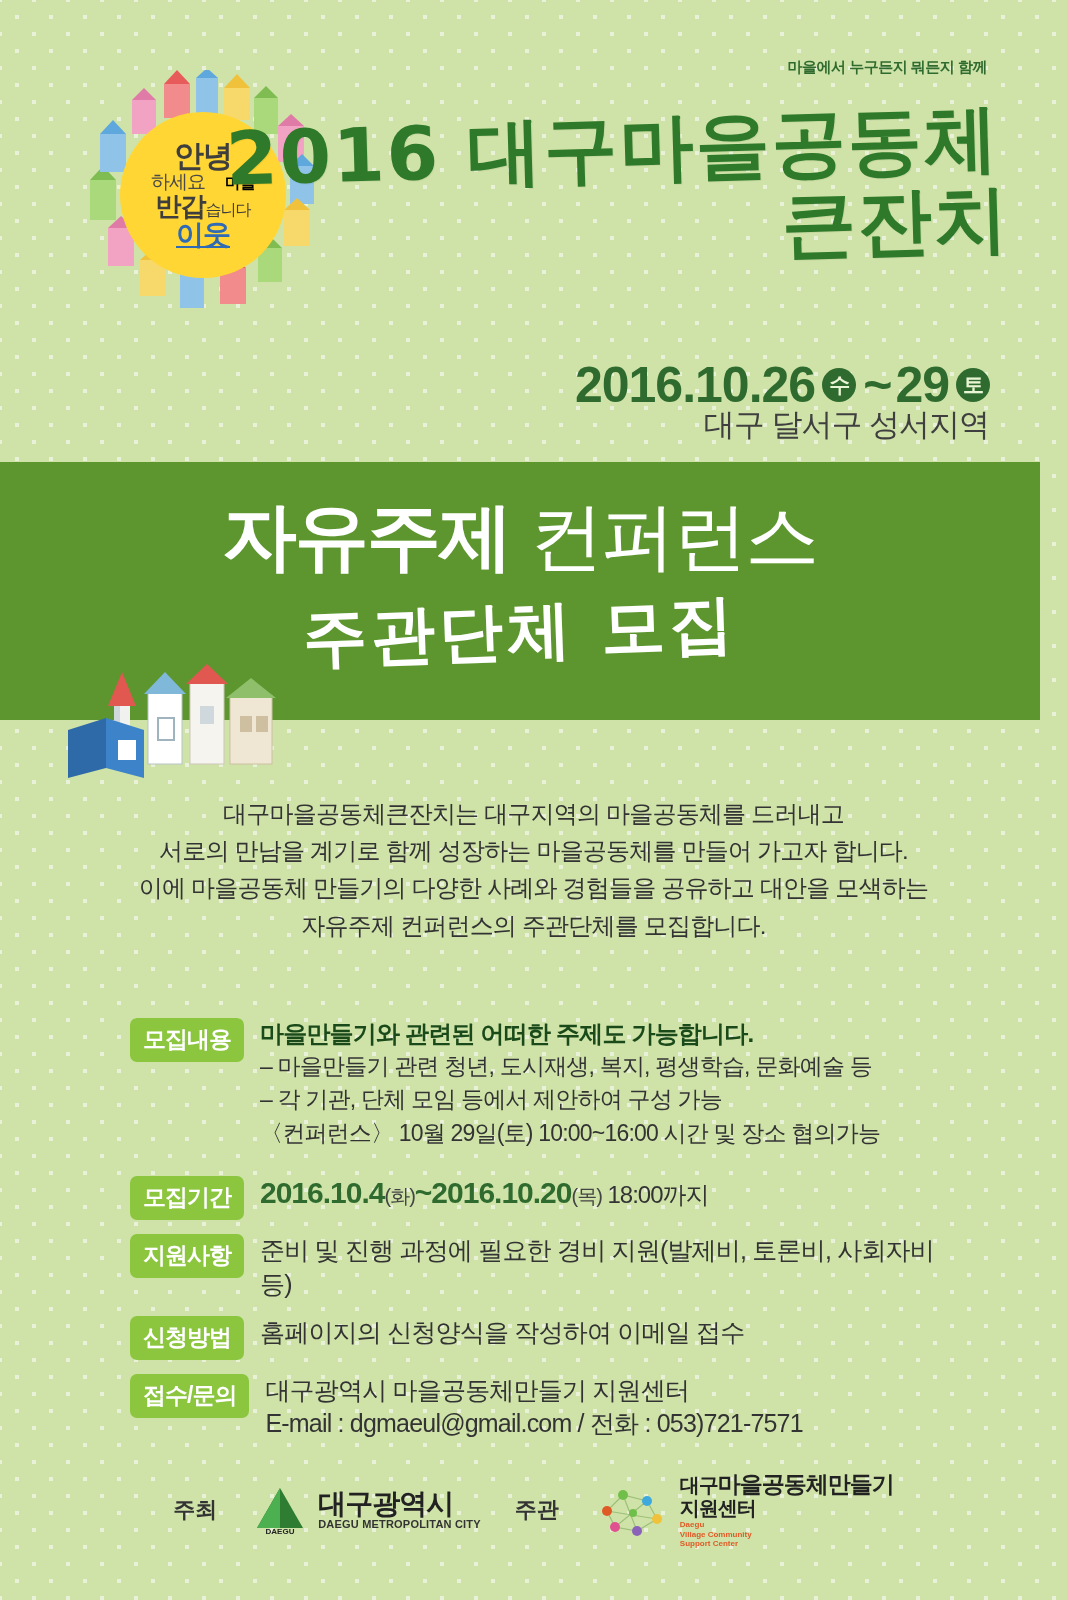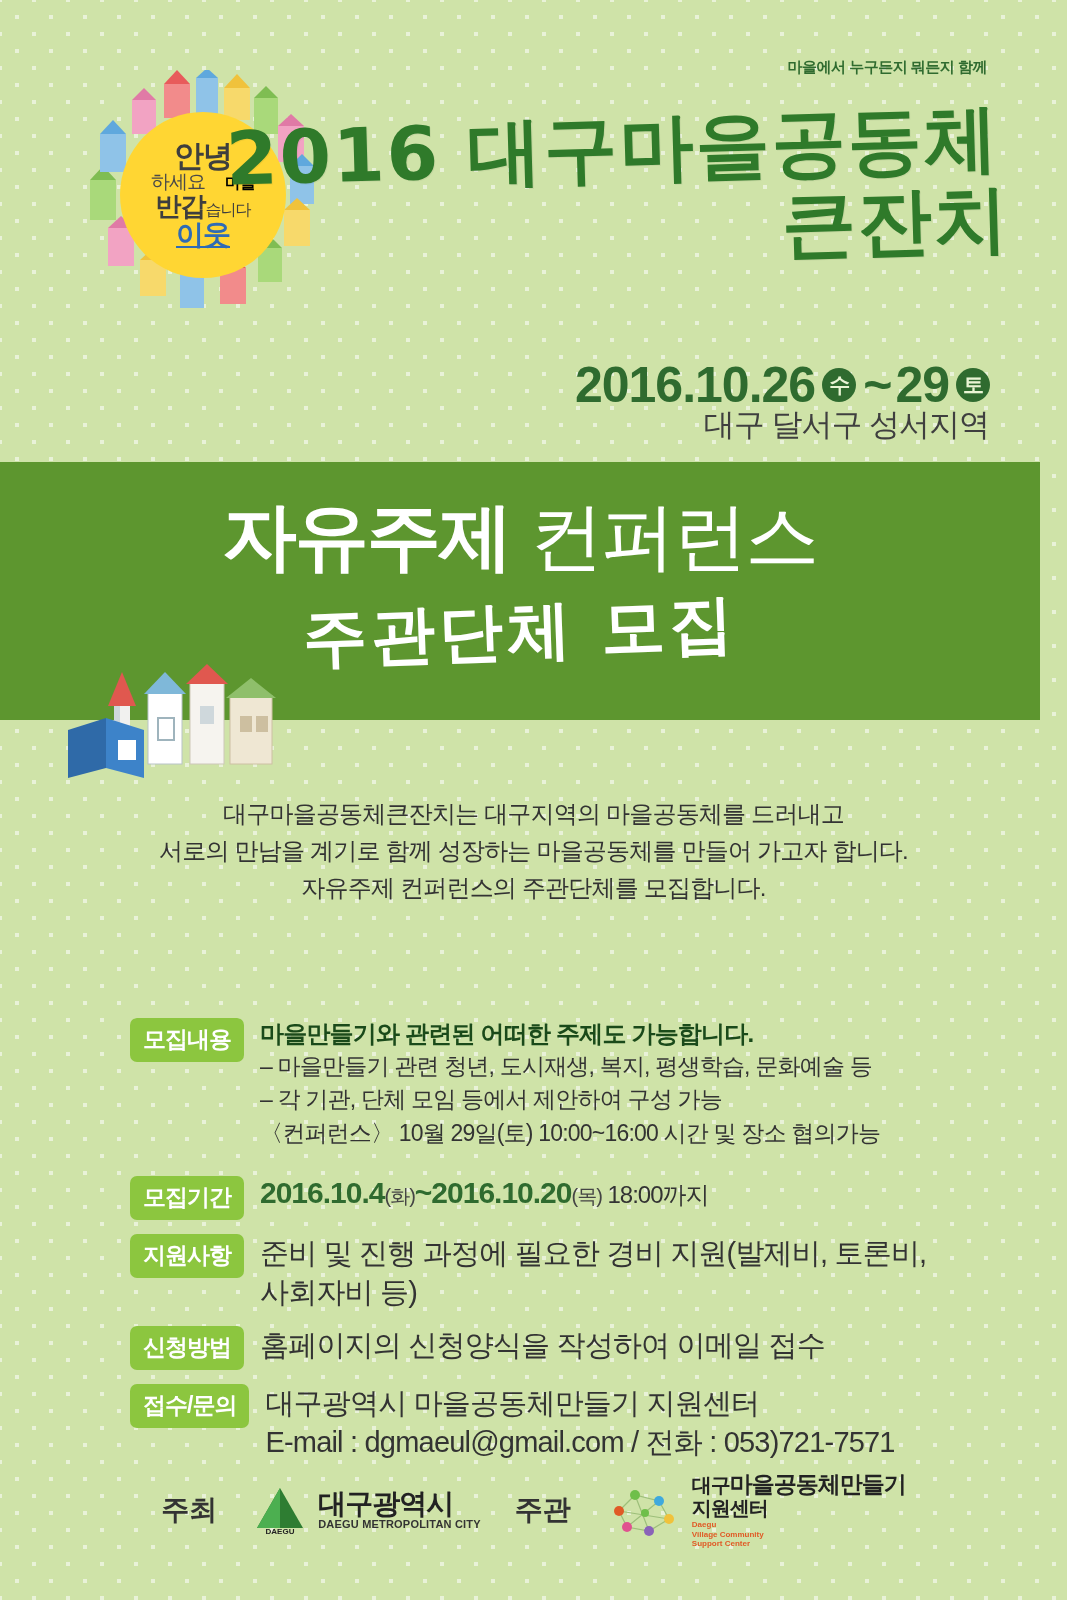--- a/index.html
+++ b/index.html
@@ -118,32 +118,32 @@
   .tag {
     flex: 0 0 auto;
     background: #8cc63f; color: #ffffff;
     font-size: 23px; font-weight: bold; letter-spacing: -1px;
     border-radius: 7px; padding: 6px 13px 7px; margin-right: 16px;
     white-space: nowrap;
   }
   .body { flex: 1 1 auto; color: #333; }
   .body .hl { font-size: 24px; font-weight: bold; color: #1a4a1a; letter-spacing: -0.8px; }
   .body .li { font-size: 23px; letter-spacing: -0.8px; line-height: 1.45; }
-  .body .one { font-size: 29px; letter-spacing: -0.8px; line-height: 1.35; }
+  .body .one { font-size: 25px; letter-spacing: -0.8px; line-height: 1.35; }
   .body .big { font-size: 30px; font-weight: bold; color: #2f6b2f; letter-spacing: -1px; }
   .body .big small { font-size: 20px; font-weight: normal; color: #444; }
   .body .big .after { font-size: 24px; font-weight: normal; color: #333; }
   .row.gap { margin-top: 26px; }
 
   
   .footer {
     position: absolute; left: 0; right: 0; bottom: 52px;
     display: flex; align-items: center; justify-content: center; gap: 34px;
   }
-  .f-label { font-size: 28px; font-weight: bold; color: #333; text-align: center; }
+  .f-label { font-size: 22px; font-weight: bold; color: #333; text-align: center; }
   .f-logo { display: flex; align-items: center; gap: 9px; }
   .daegu-mark {
     width: 58px; height: 52px;
     display: flex; align-items: flex-end; justify-content: center;
   }
   .daegu-text .kr { font-size: 28px; font-weight: bold; color: #222; letter-spacing: -1px; line-height: 1; }
   .daegu-text .en { font-size: 11px; font-weight: bold; color: #333; letter-spacing: 0.2px; }
   .center-text .kr { font-size: 20px; font-weight: bold; color: #222; letter-spacing: -1px; line-height: 1.15; }
   .center-text .kr b { font-size: 23px; }
   .center-text .en { font-size: 8px; font-weight: bold; color: #e05a26; line-height: 1.15; }
@@ -238,20 +238,21 @@
     <rect x="200" y="56" width="12" height="16" fill="#cdbfa0"></rect>
     <rect x="216" y="56" width="12" height="16" fill="#cdbfa0"></rect>
     <polygon points="28,70 66,58 66,108 28,118" fill="#2f6aa8"></polygon>
     <polygon points="66,58 104,70 104,118 66,108" fill="#3d83c9"></polygon>
     <rect x="78" y="80" width="18" height="20" fill="#ffffff"></rect>
   </svg>
 
   <div class="intro">
     <div>대구마을공동체큰잔치는 대구지역의 마을공동체를 드러내고</div>
     <div>서로의 만남을 계기로 함께 성장하는 마을공동체를 만들어 가고자 합니다.</div>
+    <div>이에 마을공동체 만들기의 다양한 사례와 경험들을 공유하고 대안을 모색하는</div>
     <div>자유주제 컨퍼런스의 주관단체를 모집합니다.</div>
   </div>
 
   <div class="rows">
 
     <div class="row">
       <div class="tag">모집내용</div>
       <div class="body">
         <div class="hl">마을만들기와 관련된 어떠한 주제도 가능합니다.</div>
         <div class="li">– 마을만들기 관련 청년, 도시재생, 복지, 평생학습, 문화예술 등</div>

